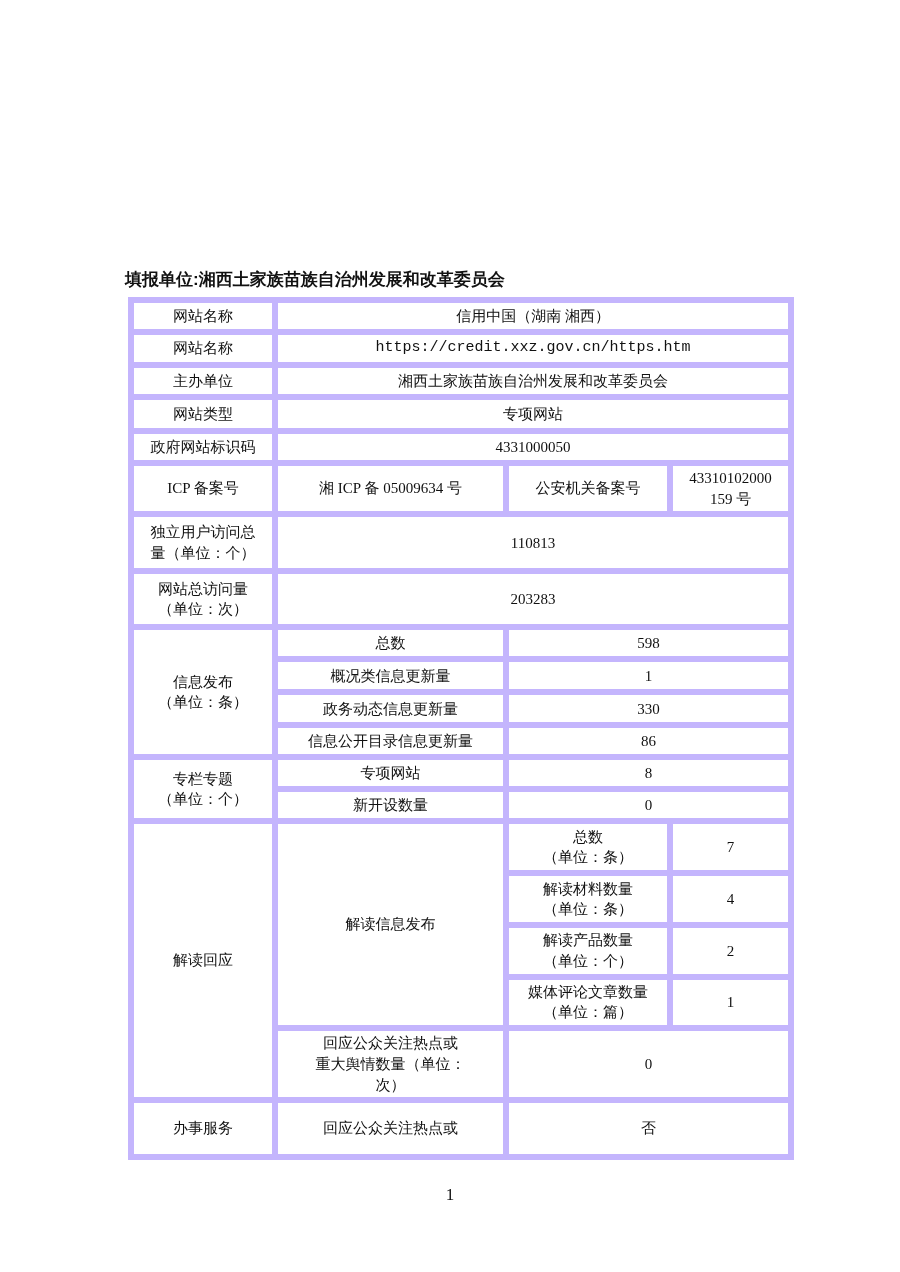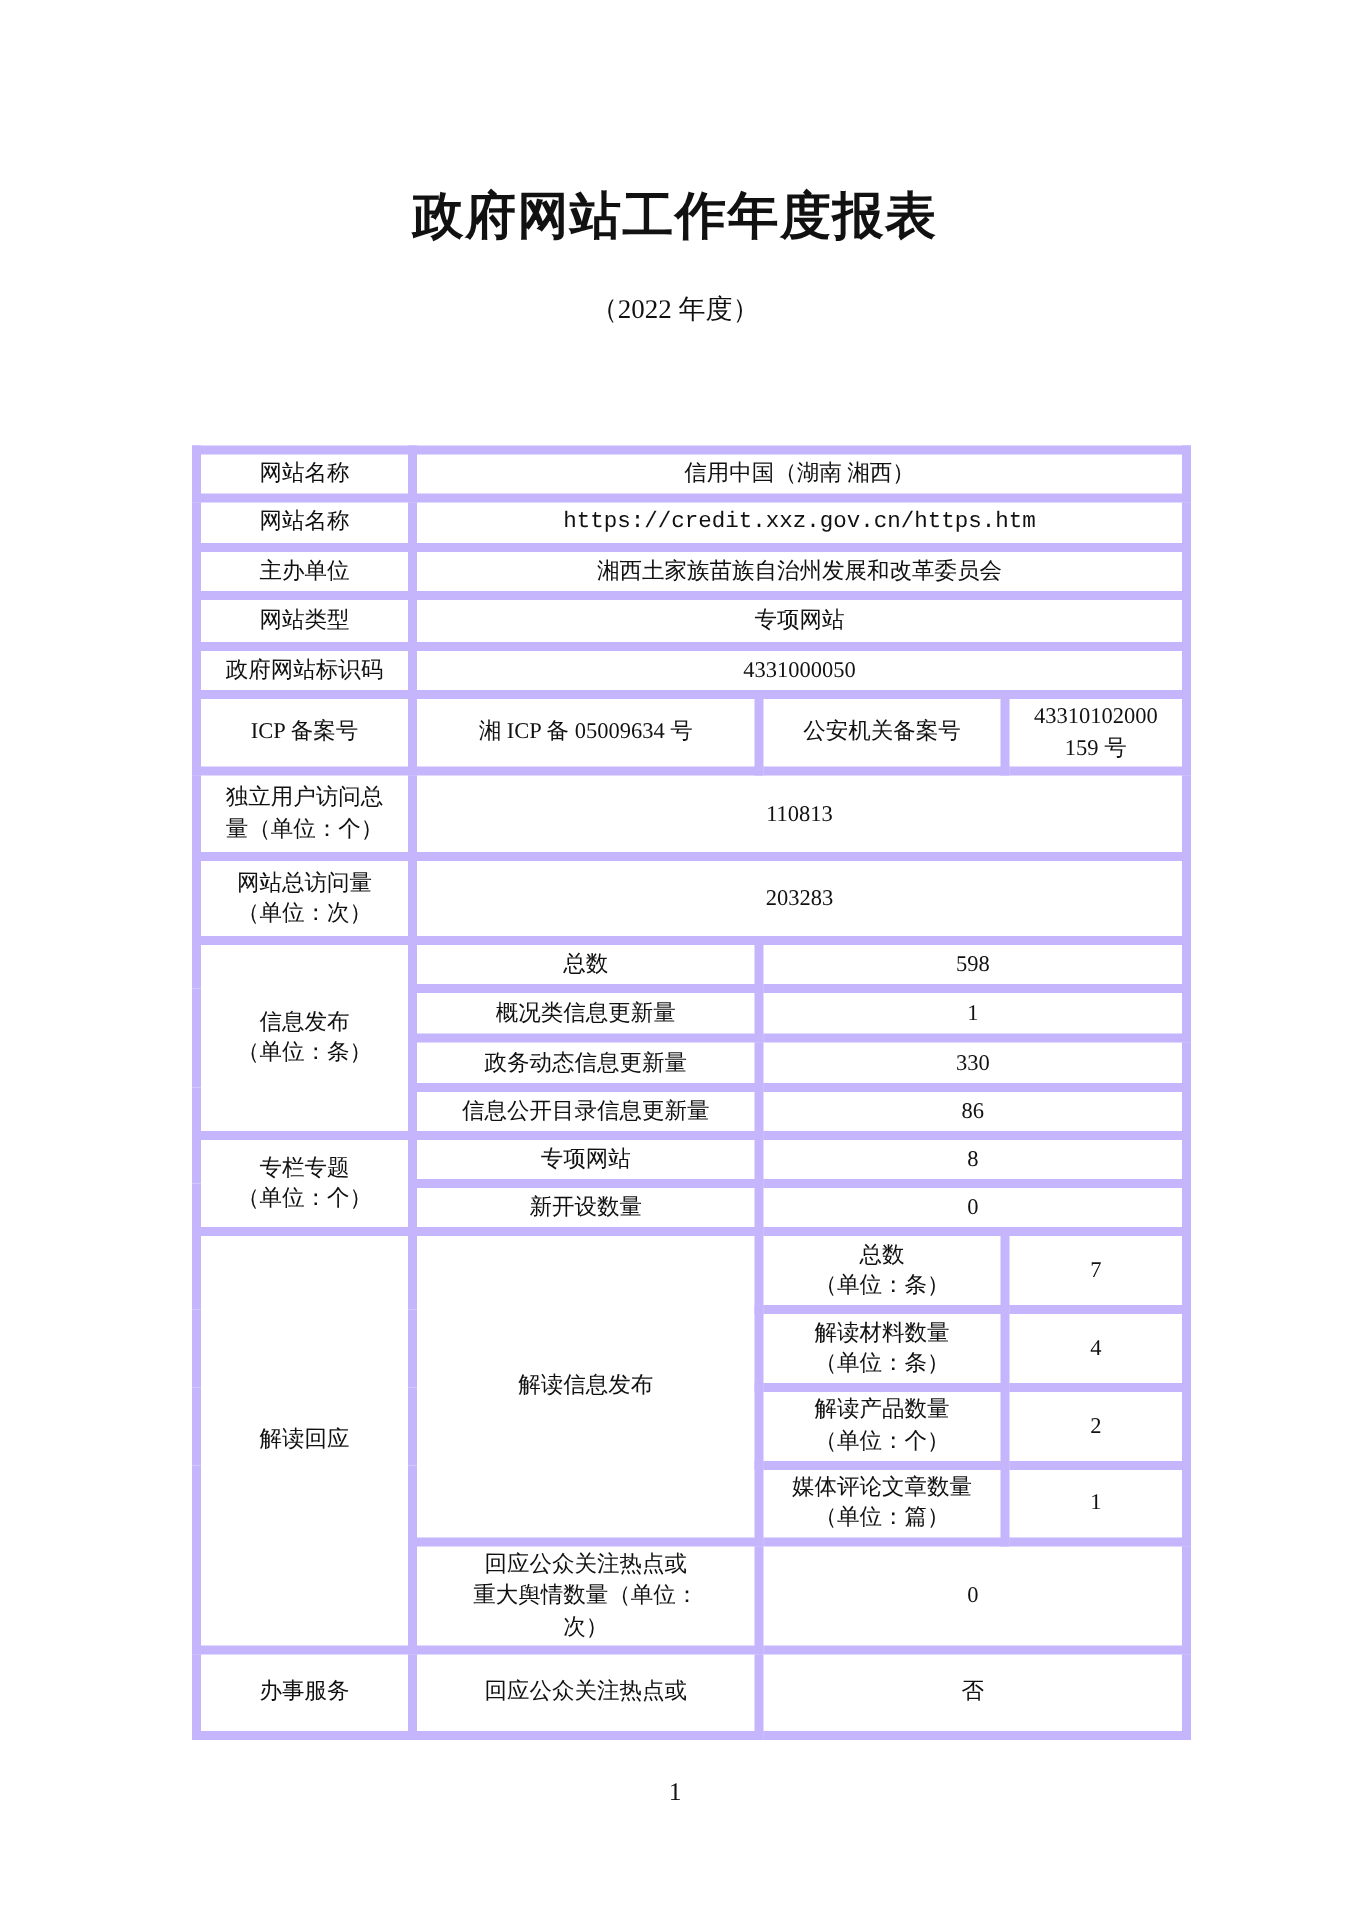--- a/index.html
+++ b/index.html
@@ -68,22 +68,21 @@
     text-align: center;
     font-size: 17px;
     font-family: "Liberation Serif", serif;
   }
 </style>
 </head>
 <body>
 
 <div class="page">
 
-  <div class="doc-title">政府网站工作年度报表</div>
-  <div class="doc-subtitle">（2022 年度）</div>
+  <div class="report-unit">填报单位:湘西土家族苗族自治州发展和改革委员会</div>
 
   <table class="report">
     <colgroup>
       <col style="width:144px">
         <col style="width:231px">
         <col style="width:164px">
         <col style="width:121px">
     </colgroup>
 
     <tbody>

